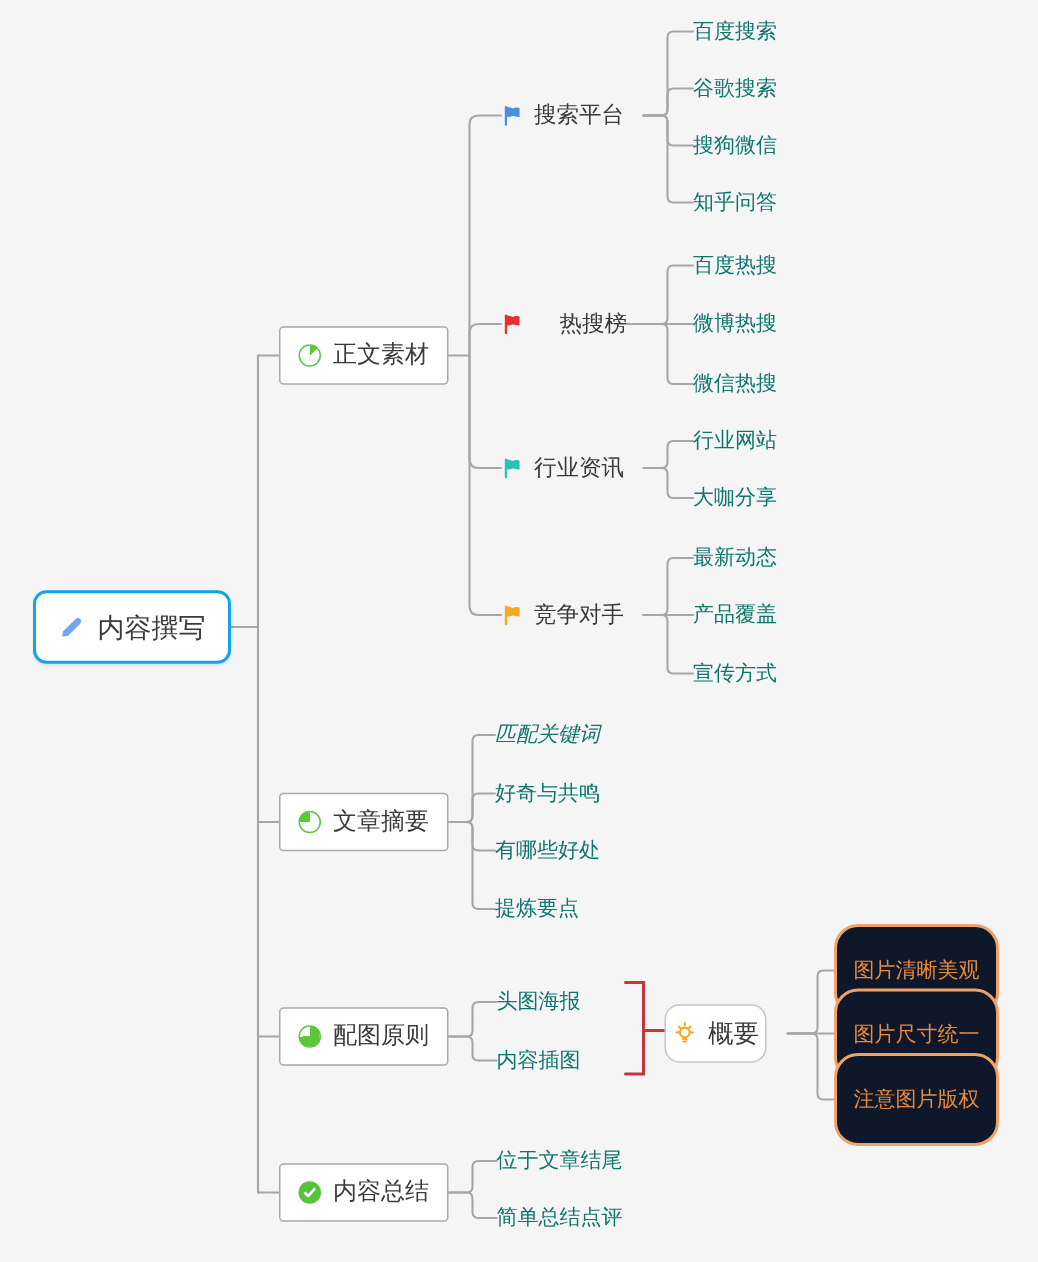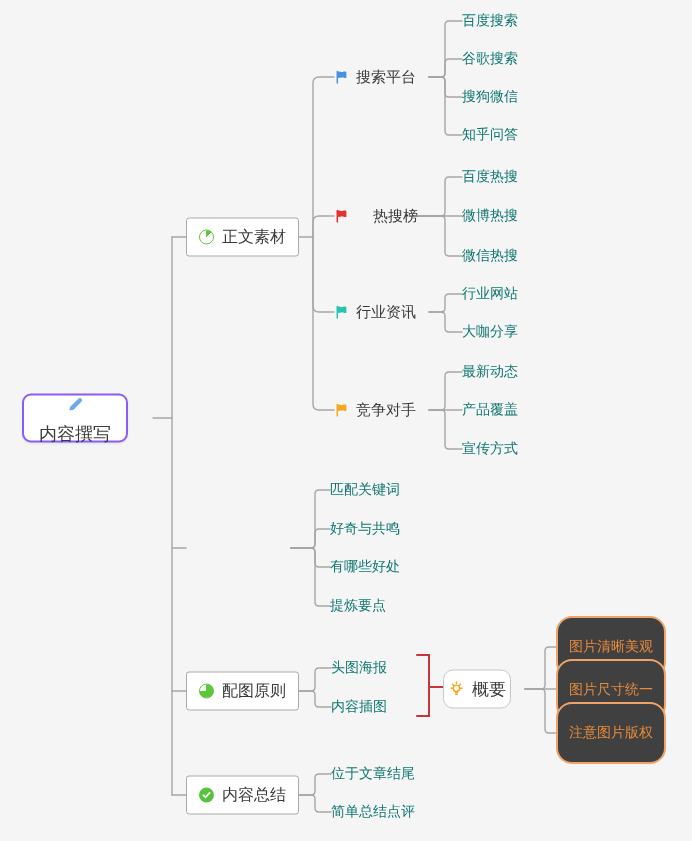--- a/index.html
+++ b/index.html
@@ -5,31 +5,31 @@
   html,body{margin:0;padding:0;}
   body{font-family:"Liberation Sans","DejaVu Sans",sans-serif;background:#f5f5f6;}
   #canvas{position:relative;width:692px;height:841px;background:#f5f5f6;overflow:hidden;}
   #wires{position:absolute;left:0;top:0;pointer-events:none;}
   .wire{stroke:#a6a6a6;stroke-width:1.4;fill:none;stroke-linecap:round;}
   .bracket{stroke:#c5353b;stroke-width:2;fill:none;stroke-linecap:round;}
 
   .node{position:absolute;display:flex;align-items:center;white-space:nowrap;
         transform:translateY(-50%);color:#3a3a3a;cursor:default;}
   .root-box{left:22px;top:418px;height:45px;padding:0 15px;gap:9px;
-        background:#fff;border:2px solid #8b5cf6;border-radius:9px;
-        font-size:18px;box-shadow:0 1px 2px rgba(0,0,0,.08);flex-direction:column;}
+        background:#fff;border:2px solid #0ea5e9;border-radius:9px;
+        font-size:18px;box-shadow:0 1px 2px rgba(0,0,0,.08);}
   .main-box{left:186px;height:37px;padding:0 12px;gap:8px;background:#fff;
         border:1px solid #a9a9a9;border-radius:3px;font-size:16px;text-align:right;}
   .flag-topic{left:334px;gap:7px;font-size:15px;}
   .leaf{font-size:14px;color:#0f766e;}
   .leafA{left:462px;} .leafE{left:330px;} .leafF{left:331px;} .leafG{left:331px;}
   .summary-box{left:443px;top:689px;height:37px;padding:0 4px;gap:7px;background:#fff;
         border:1.5px solid #c6c6c6;border-radius:10px;font-size:17px;}
   .pill{left:556px;height:30px;padding:14px 11px;border:2px solid #efa368;border-radius:16px;
-        color:#e78a3c;font-size:14px;background:#404040;}
+        color:#e78a3c;font-size:14px;background:#0f172a;}
 
   .icon{display:inline-flex;flex:none;}
   .marker{width:15px;height:15px;border-radius:50%;flex:none;box-sizing:border-box;}
   .task-small{border:1.6px solid #5bc73a;background:conic-gradient(#5bc73a 0 48deg,#ffffff 48deg 360deg);}
   .task-quarter{border:1.6px solid #5bc73a;background:conic-gradient(#ffffff 0 270deg,#5bc73a 270deg 360deg);}
   .task-threeq{border:1.6px solid #5bc73a;background:conic-gradient(#5bc73a 0 270deg,#ffffff 270deg 360deg);}
   .task-done{background:#55c43a;display:flex;align-items:center;justify-content:center;}
 </style>
 </head>
 <body>
@@ -92,20 +92,24 @@
           <path fill="#6fa9eb" d="M2.2 13.9 L3.0 10.7 L10.7 3.0 C11.5 2.2 12.8 2.2 13.6 3.0 C14.4 3.8 14.4 5.1 13.6 5.9 L5.9 13.6 L2.2 13.9 Z"></path>
         </svg>
     </span>
     <span>内容撰写</span>
   </div>
 
   <div class="node main-box" style="top:237px;">
     <span class="marker task-small icon"></span>
     <span>正文素材</span>
   </div>
+  <div class="node main-box" style="top:548px;">
+    <span class="marker task-quarter icon"></span>
+    <span>文章摘要</span>
+  </div>
   <div class="node main-box" style="top:691px;">
     <span class="marker task-threeq icon"></span>
     <span>配图原则</span>
   </div>
   <div class="node main-box" style="top:795px;">
     <span class="marker task-done icon">
       <svg width="11" height="11" viewBox="0 0 16 16">
           <path fill="none" stroke="#fff" stroke-width="2.6" stroke-linecap="round" stroke-linejoin="round" d="M3.5 8.4 L6.6 11.3 L12.5 4.8"></path>
         </svg>
     </span>
@@ -158,21 +162,21 @@
   <div class="node leaf leafA" style="top:216px;">微博热搜</div>
   <div class="node leaf leafA" style="top:256px;">微信热搜</div>
 
   <div class="node leaf leafA" style="top:294px;">行业网站</div>
   <div class="node leaf leafA" style="top:332px;">大咖分享</div>
 
   <div class="node leaf leafA" style="top:372px;">最新动态</div>
   <div class="node leaf leafA" style="top:410px;">产品覆盖</div>
   <div class="node leaf leafA" style="top:449px;">宣传方式</div>
 
-  <div class="node leaf leafE" style="top:490px;">匹配关键词</div>
+  <div class="node leaf leafE" style="top:490px;font-style:italic;">匹配关键词</div>
   <div class="node leaf leafE" style="top:529px;">好奇与共鸣</div>
   <div class="node leaf leafE" style="top:567px;">有哪些好处</div>
   <div class="node leaf leafE" style="top:606px;">提炼要点</div>
 
   <div class="node leaf leafF" style="top:668px;">头图海报</div>
   <div class="node leaf leafF" style="top:707px;">内容插图</div>
 
   <div class="node summary-box">
     <span class="icon">
       <svg width="17" height="17" viewBox="0 0 16 16" fill="none" stroke="#f6a821" stroke-width="1.3" stroke-linecap="round">

